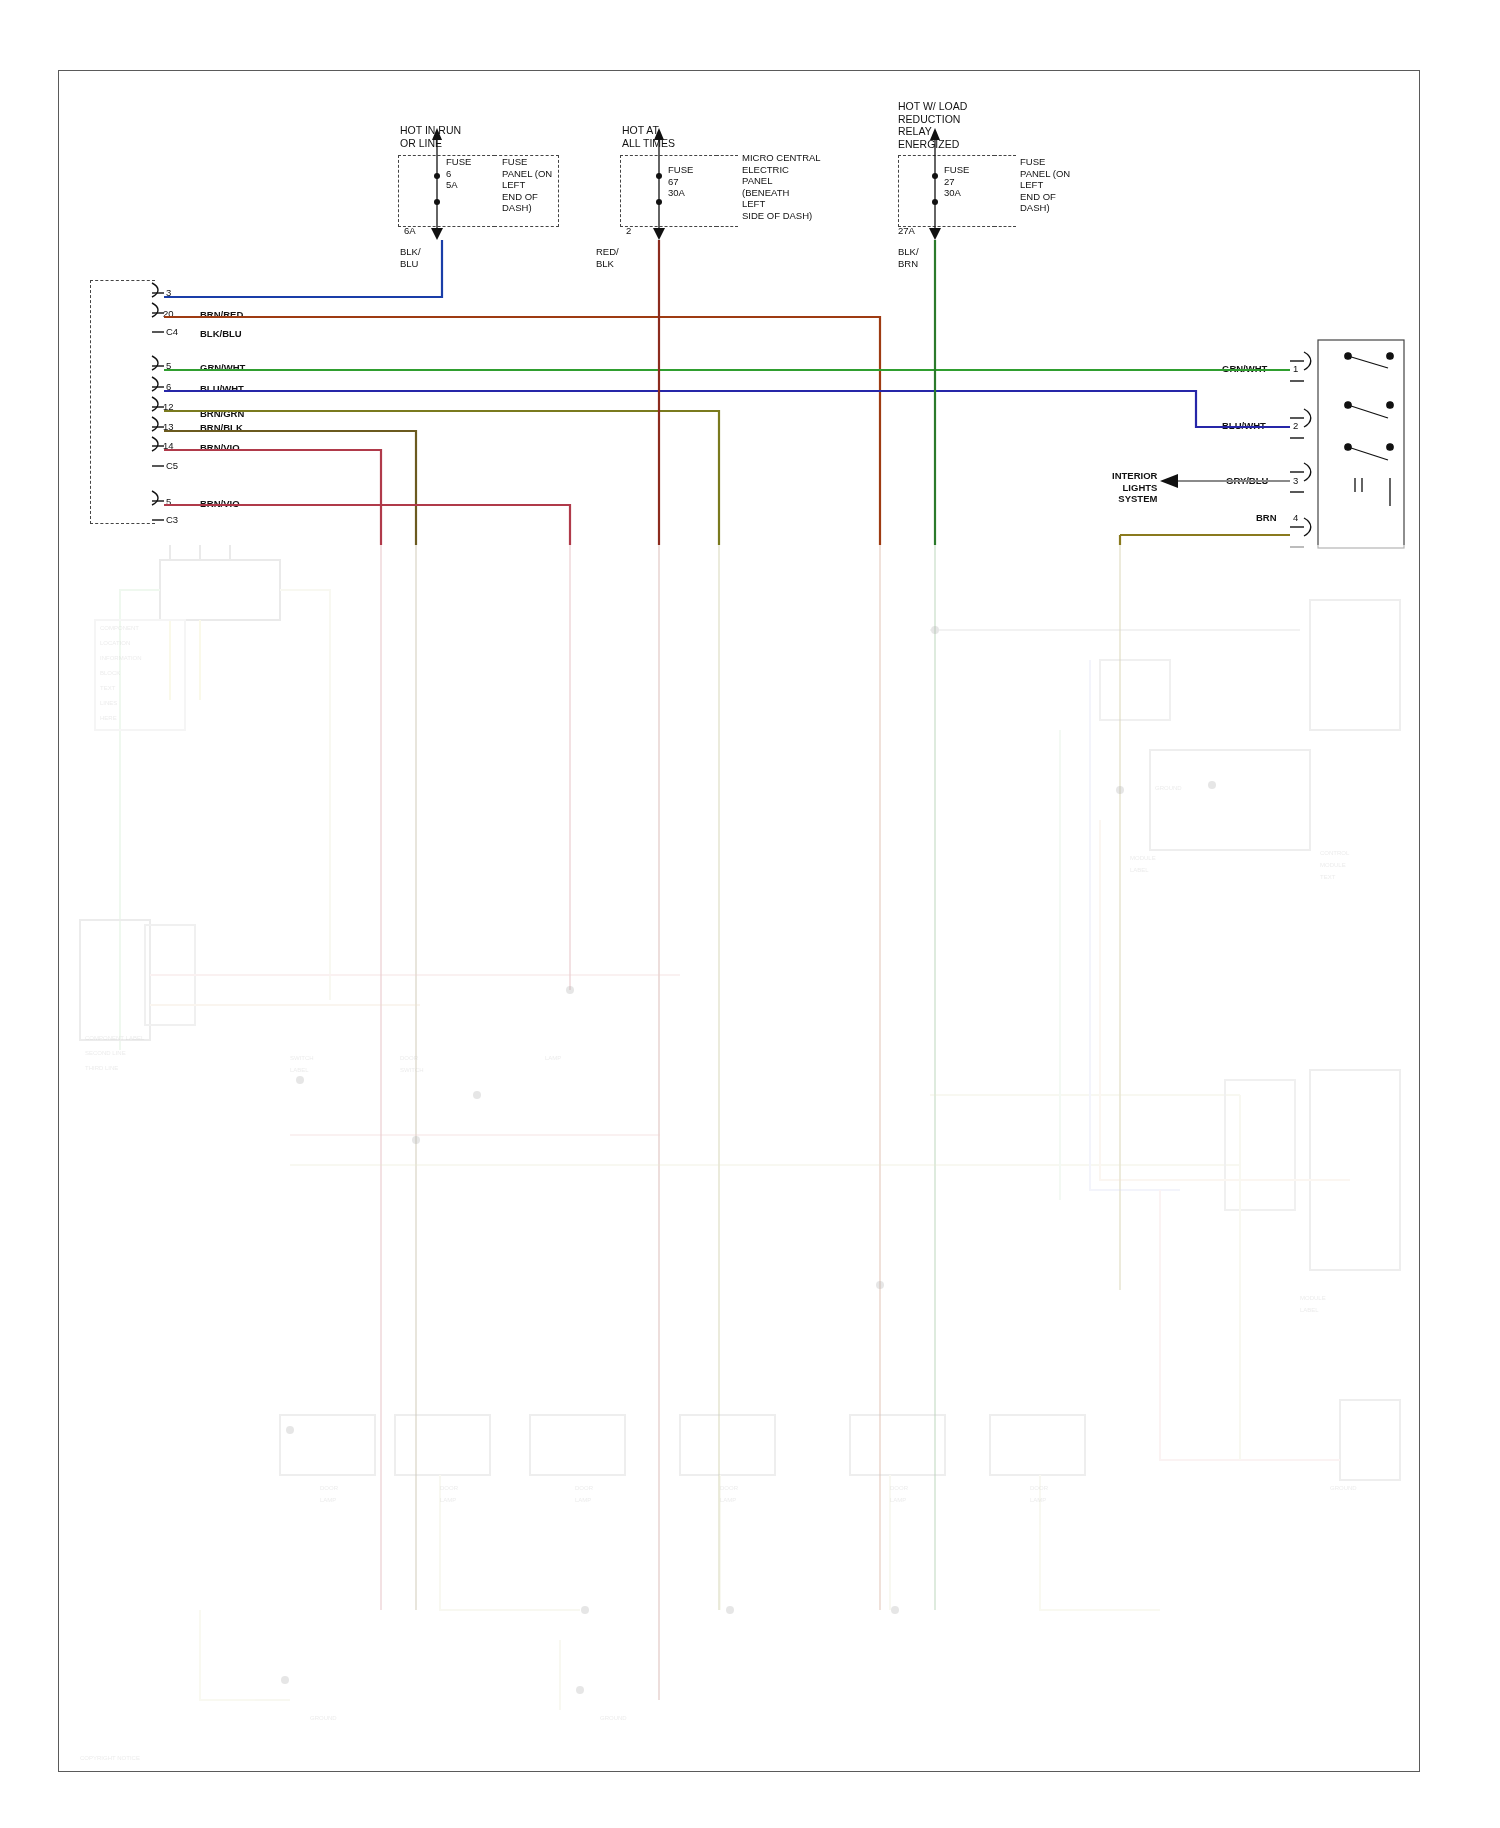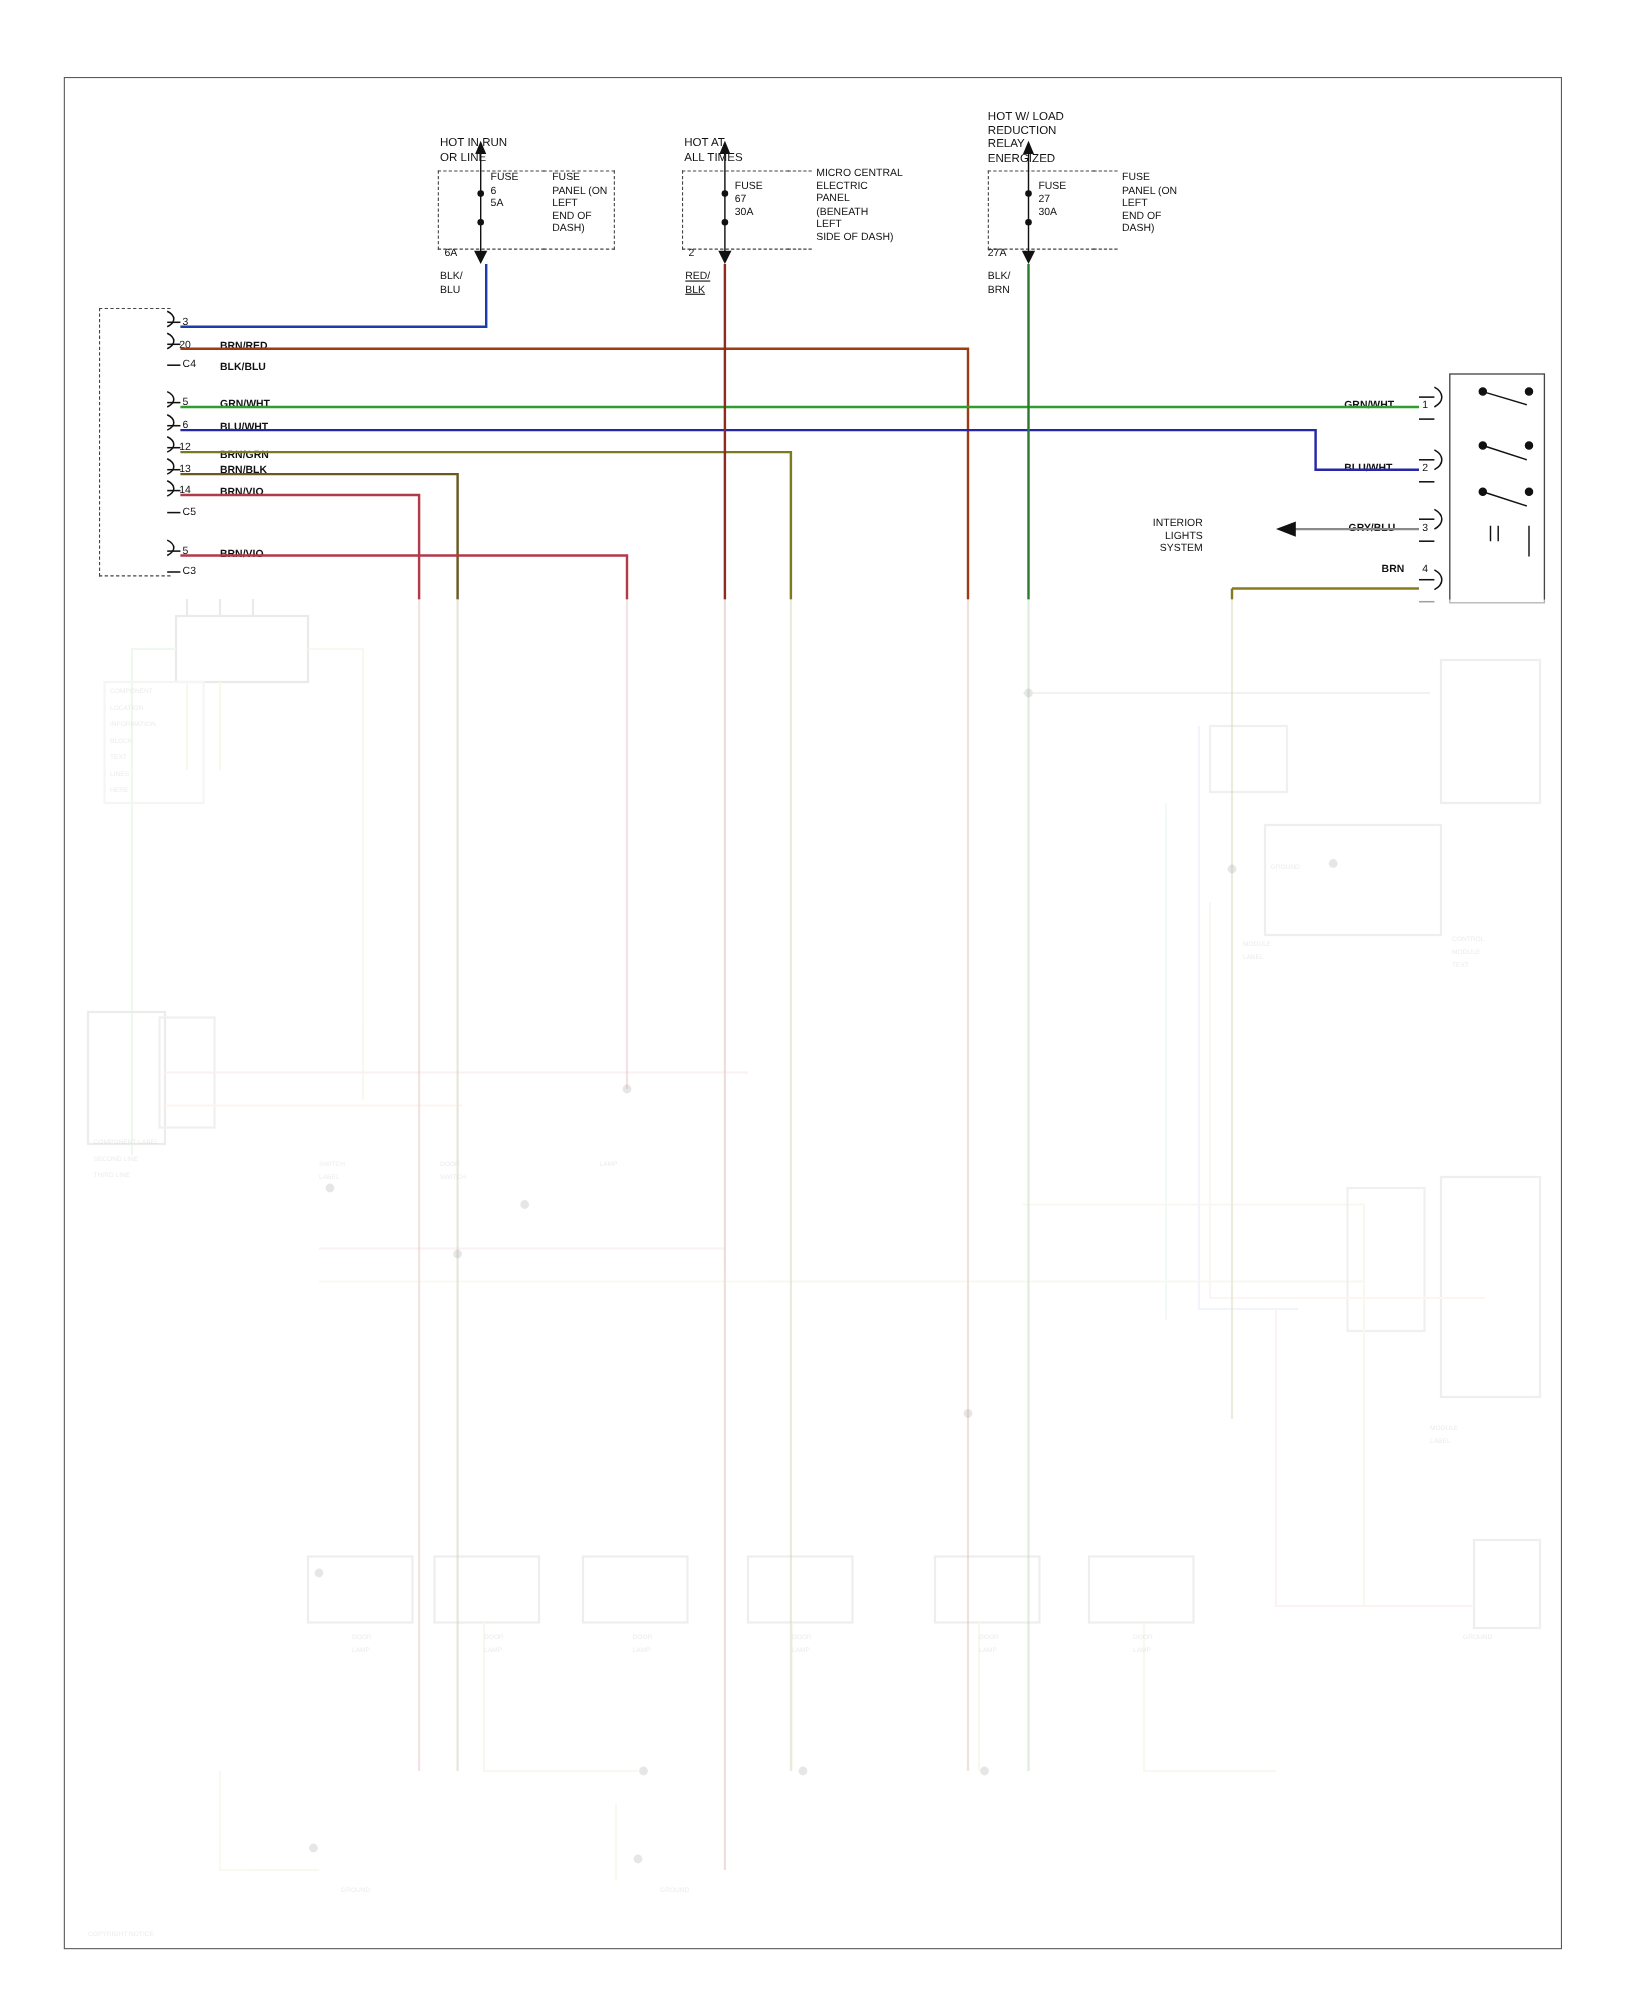--- a/index.html
+++ b/index.html
@@ -56,21 +56,21 @@
 67
 30A</div>
   <div class="lbl sm" style="left:742px;top:152px;">MICRO CENTRAL
 ELECTRIC
 PANEL
 (BENEATH
 LEFT
 SIDE OF DASH)</div>
   <div class="dashbox" style="left:716px;top:155px;width:22px;height:70px;border-left:none;border-right:none;"></div>
   <div class="lbl sm" style="left:626px;top:225px;">2</div>
-  <div class="lbl sm" style="left:623px;top:246px;text-decoration:underline;">RED/
+  <div class="lbl sm" style="left:596px;top:246px;">RED/
 BLK</div>
 
   <div class="lbl" style="left:898px;top:100px;">HOT W/ LOAD
 REDUCTION
 RELAY
 ENERGIZED</div>
   <div class="dashbox" style="left:898px;top:155px;width:96px;height:70px;border-right:none;"></div>
   <div class="lbl sm" style="left:944px;top:164px;">FUSE
 27
 30A</div>
@@ -109,21 +109,21 @@
   <div class="lbl sm" style="left:166px;top:514px;text-align:center;">C3</div>
 
   <div class="lbl sm" style="left:1222px;top:363px;font-weight:bold;">GRN/WHT</div>
   <div class="lbl sm" style="left:1293px;top:363px;">1</div>
   <div class="lbl sm" style="left:1222px;top:420px;font-weight:bold;">BLU/WHT</div>
   <div class="lbl sm" style="left:1293px;top:420px;">2</div>
   <div class="lbl sm" style="left:1226px;top:475px;font-weight:bold;">GRY/BLU</div>
   <div class="lbl sm" style="left:1293px;top:475px;">3</div>
   <div class="lbl sm" style="left:1256px;top:512px;font-weight:bold;">BRN</div>
   <div class="lbl sm" style="left:1293px;top:512px;">4</div>
-  <div class="lbl sm" style="left:1048px;top:470px;text-align:right;">INTERIOR
+  <div class="lbl sm" style="left:1112px;top:470px;text-align:right;font-weight:bold;">INTERIOR
 LIGHTS
 SYSTEM</div>
 
   <svg class="ov" viewBox="0 0 1500 1828">
     <g stroke-linecap="butt" fill="none">
 
       <path d="M437,150 l0,-18" stroke="#111" stroke-width="1.3"></path>
       <polygon points="437,128 432,140 442,140" fill="#111"></polygon>
       <path d="M437,150 l0,52" stroke="#111" stroke-width="1.3"></path>
       <circle cx="437" cy="176" r="3" fill="#111"></circle>

